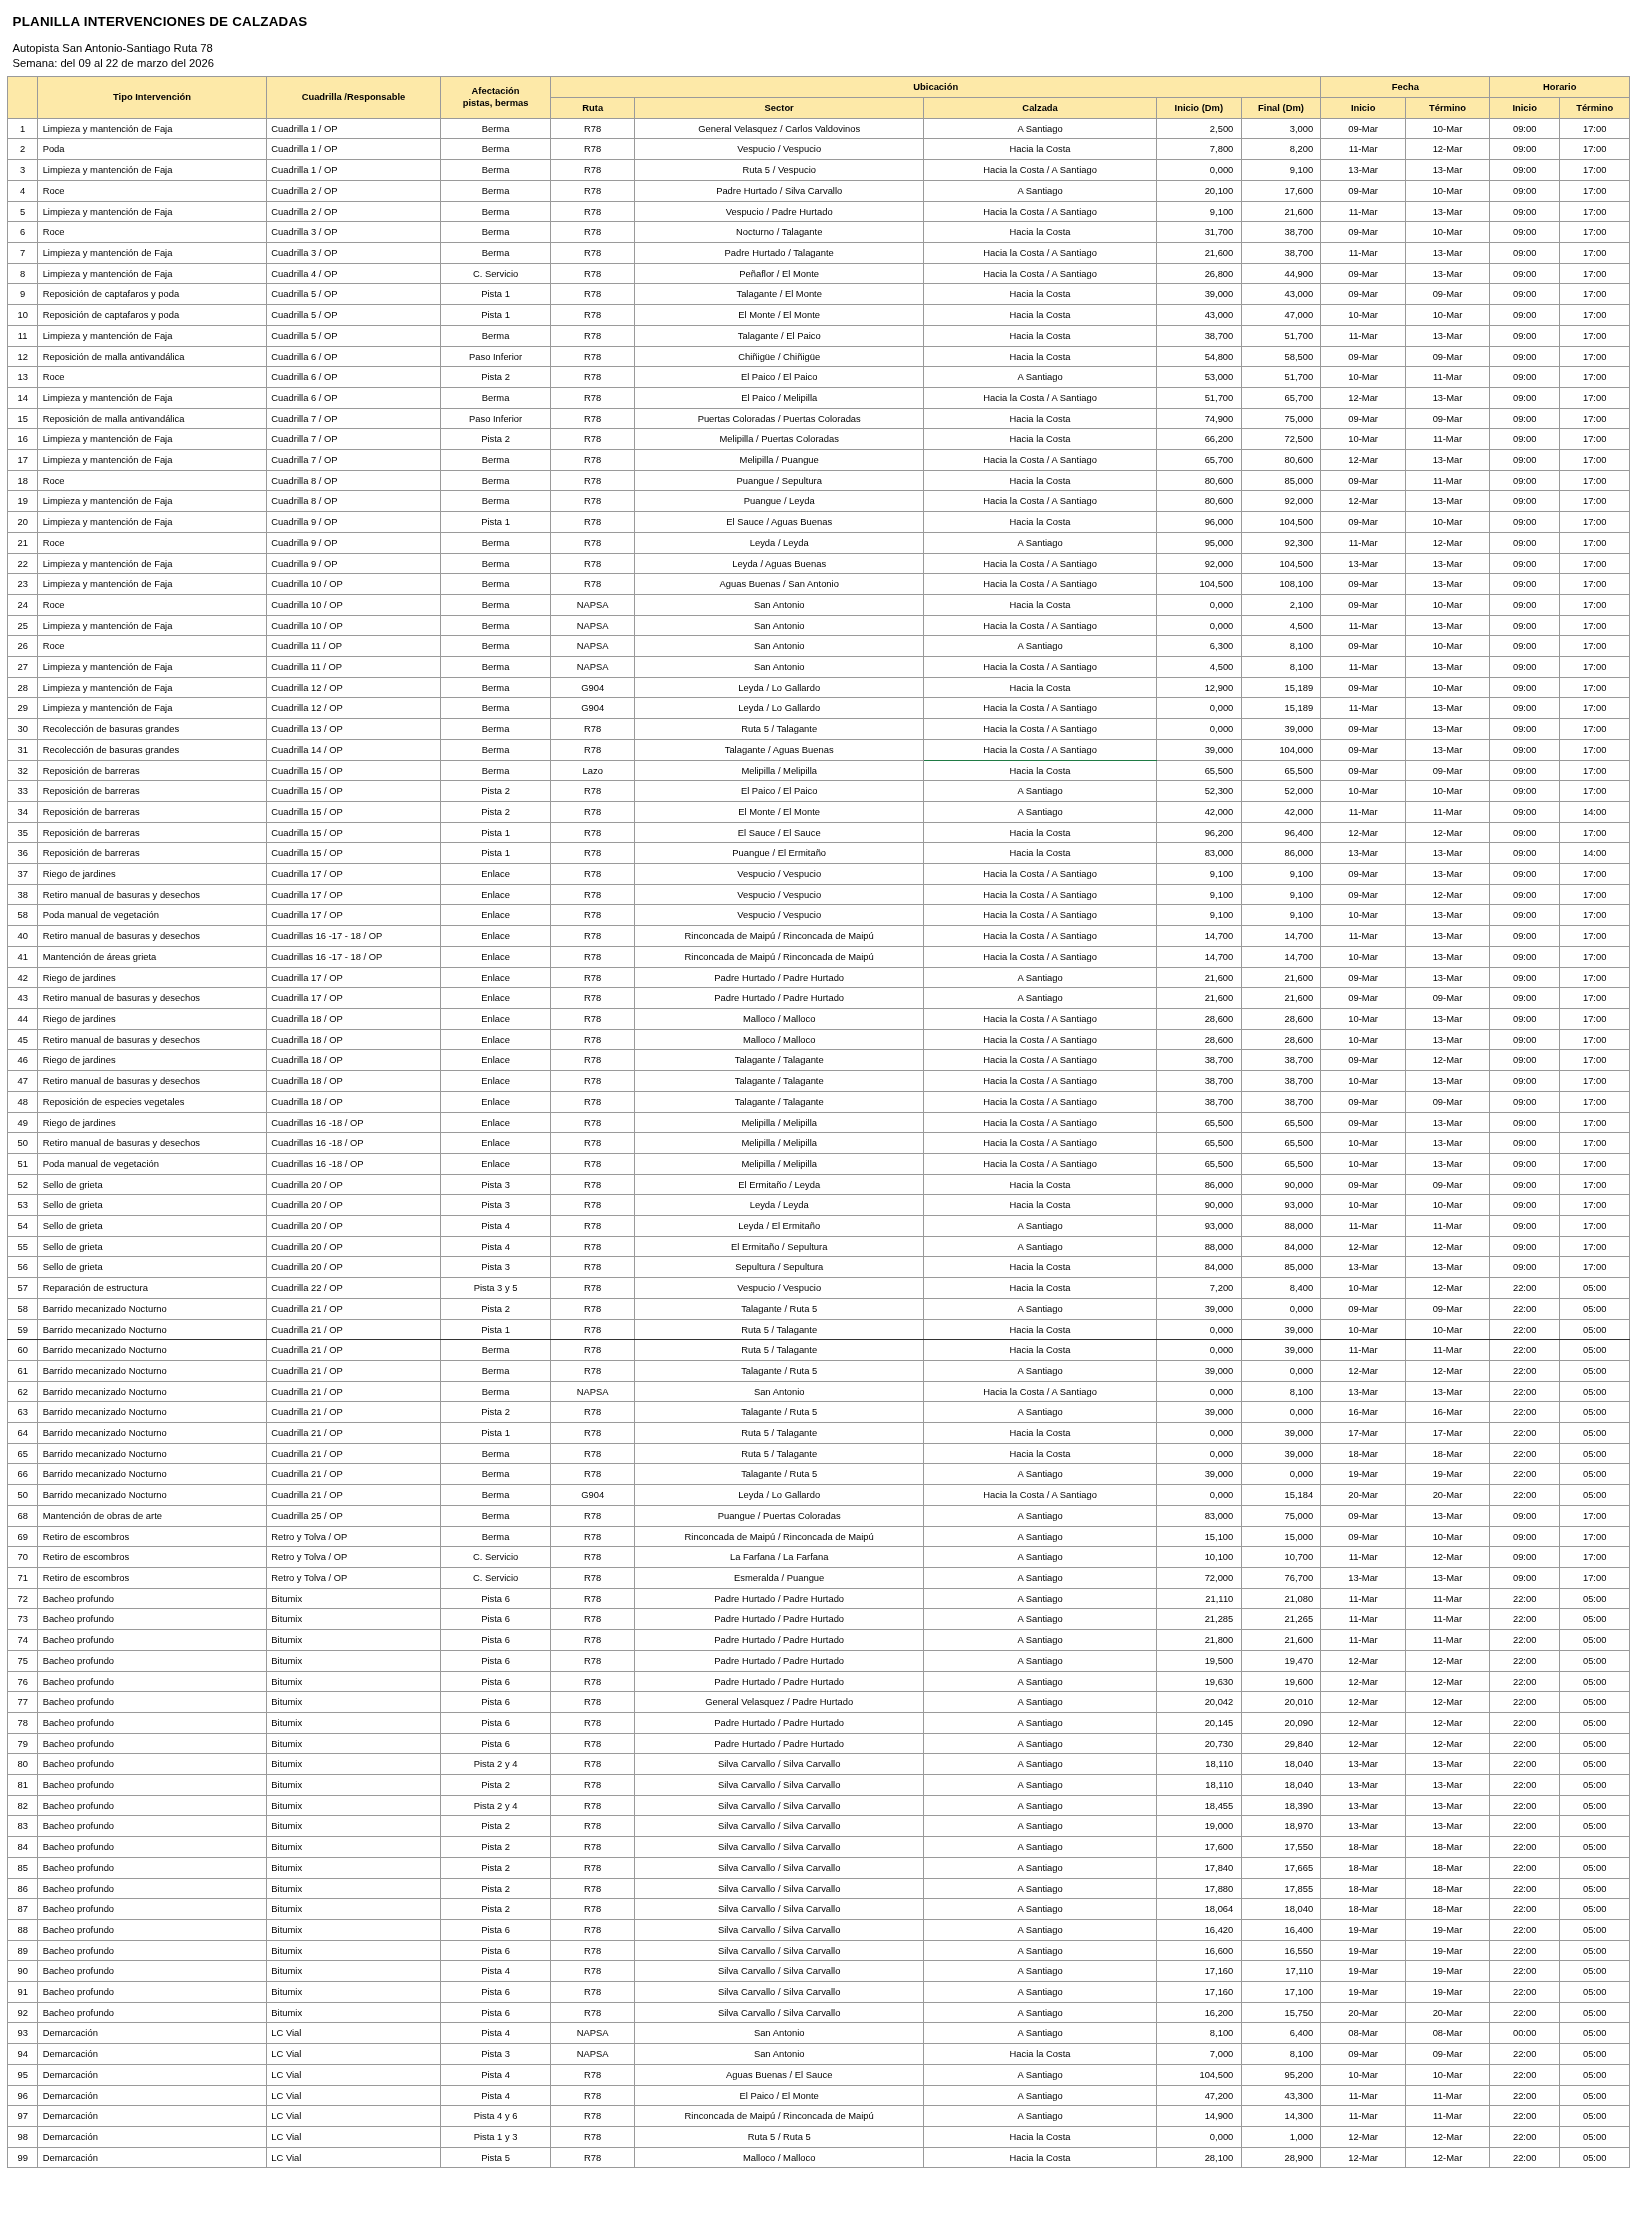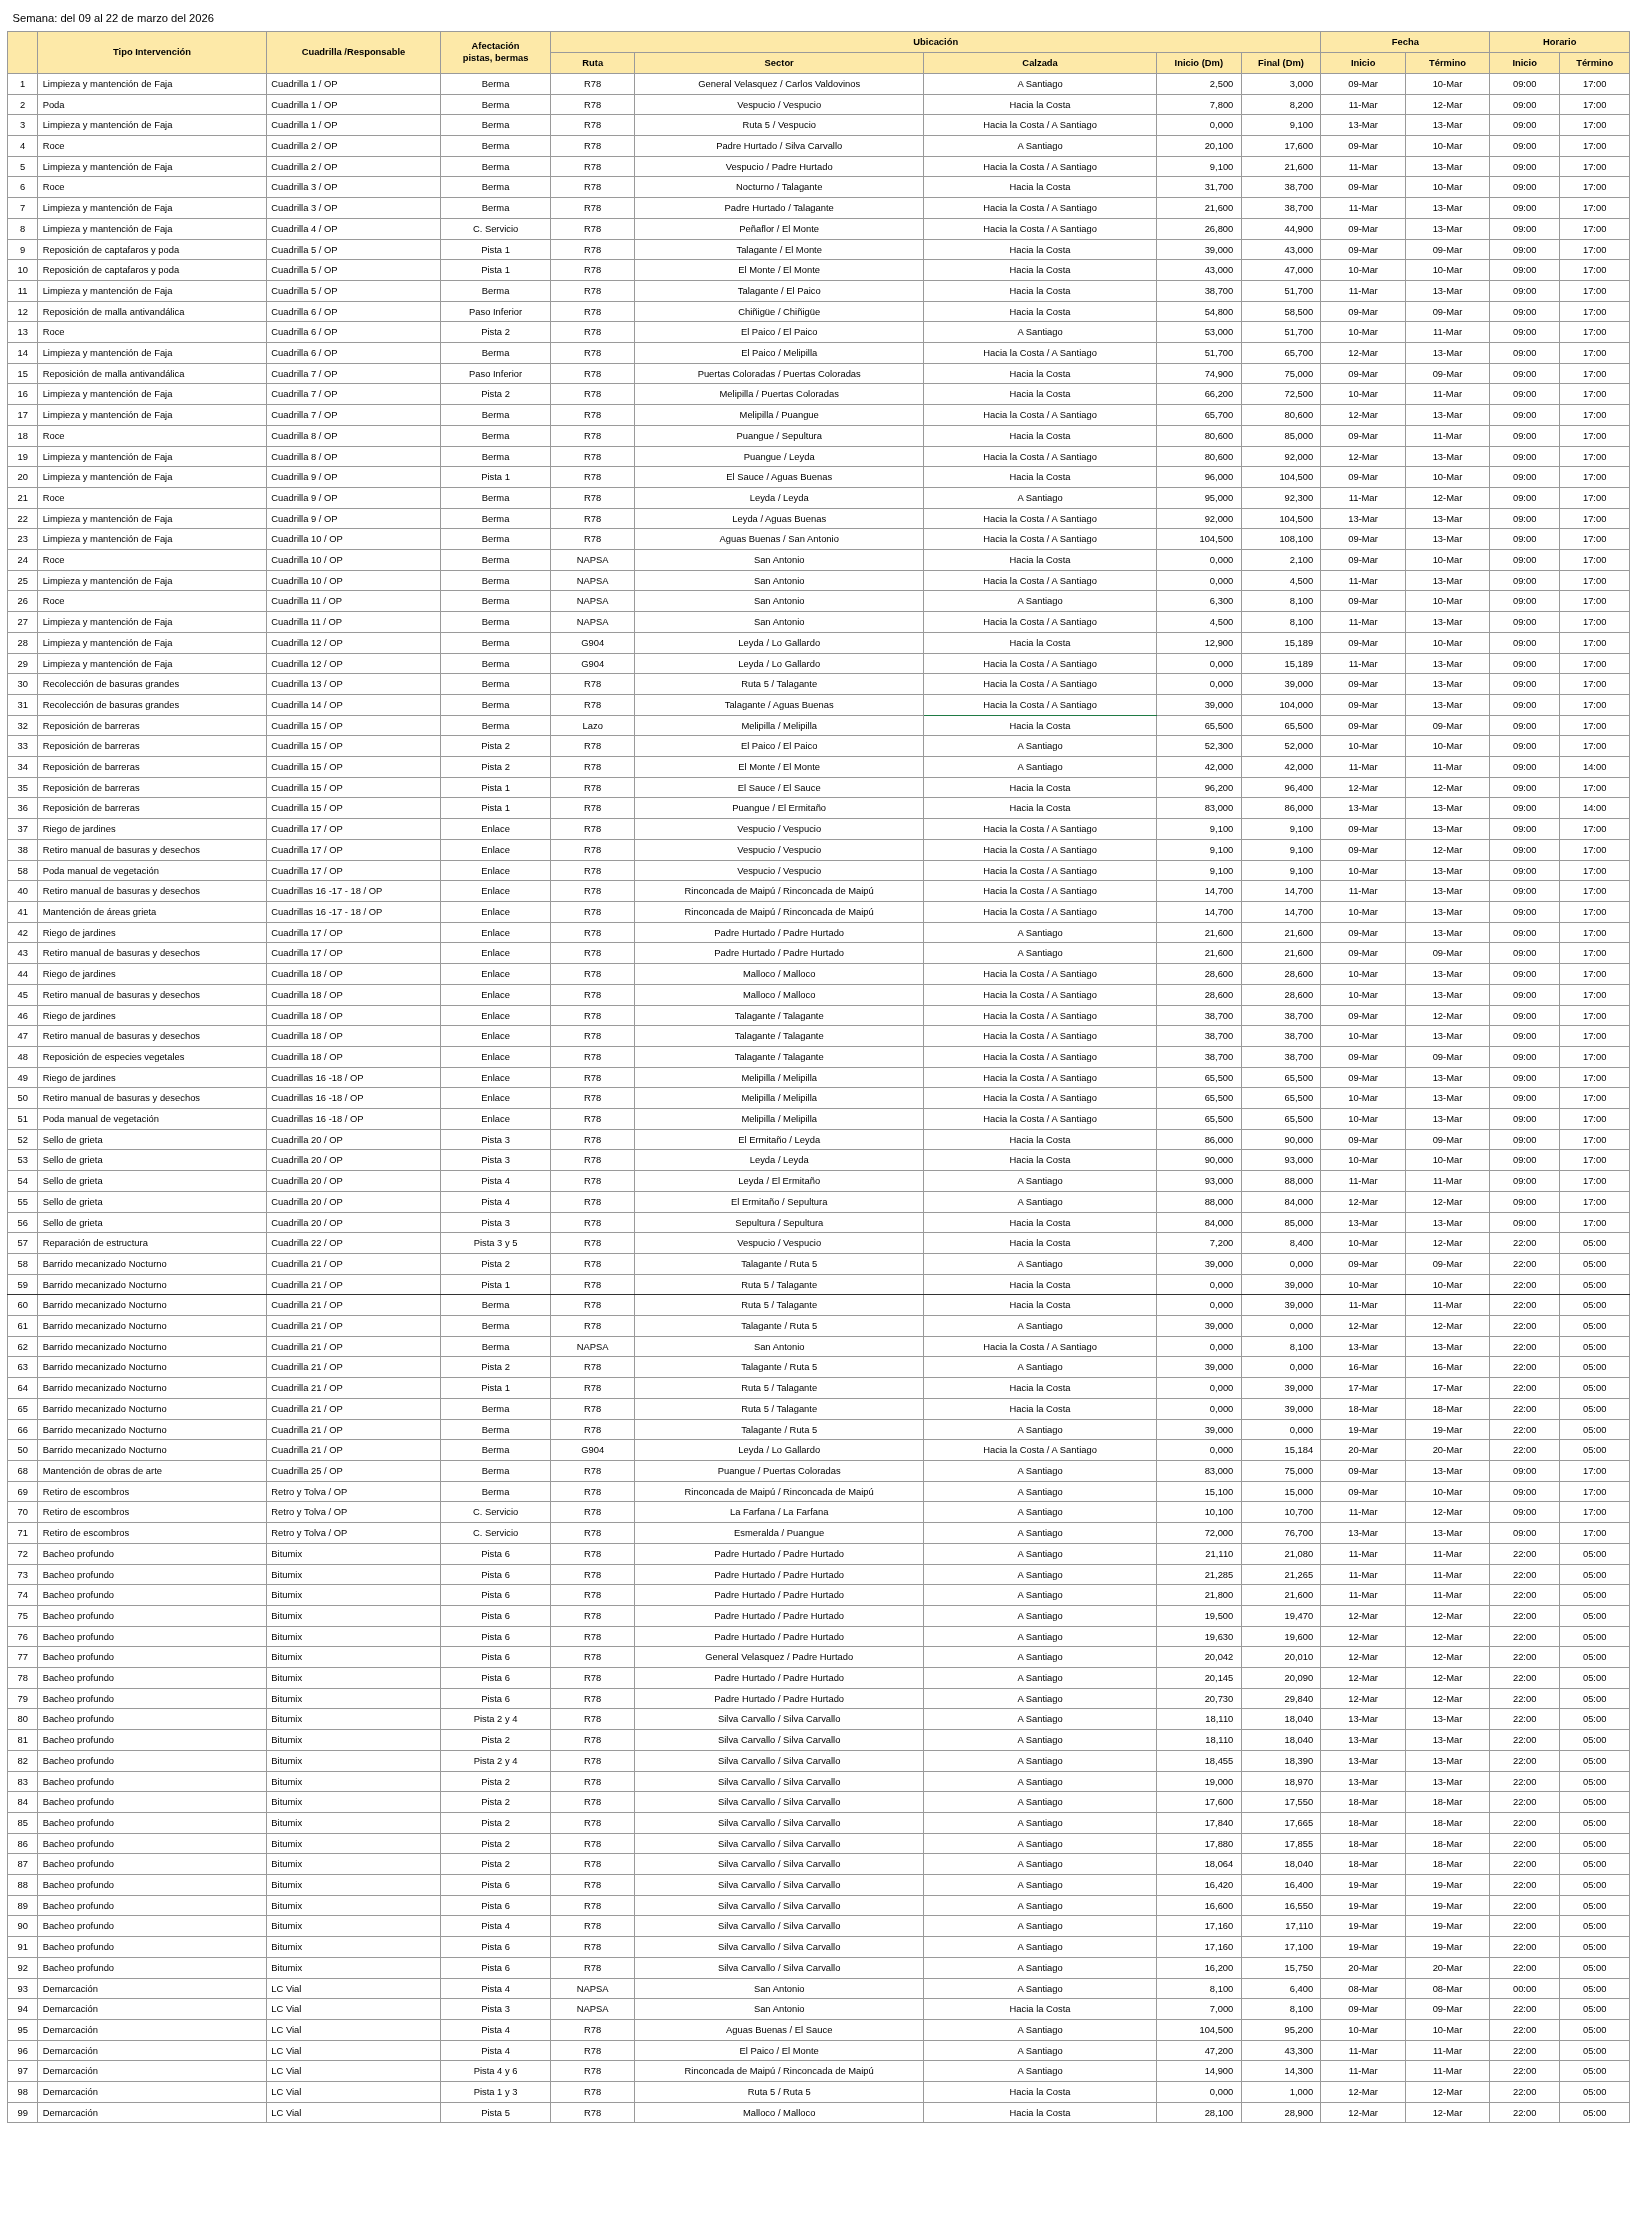--- a/index.html
+++ b/index.html
@@ -89,20 +89,22 @@
   tr.hl-box td {
     border-top: 1.3px solid #333;
     border-bottom: 1.3px solid #333;
   }
 </style>
 </head>
 <body>
 
 <div class="page">
 
+  <div class="doc-title">PLANILLA INTERVENCIONES DE CALZADAS</div>
+  <div class="doc-sub1">Autopista San Antonio-Santiago Ruta 78</div>
   <div class="doc-sub2">Semana: del 09 al 22 de marzo del 2026</div>
 
   <table class="sheet">
     <colgroup>
       <col class="c-n">
         <col class="c-tipo">
         <col class="c-cuad">
         <col class="c-afec">
       <col class="c-ruta">
         <col class="c-sector">

